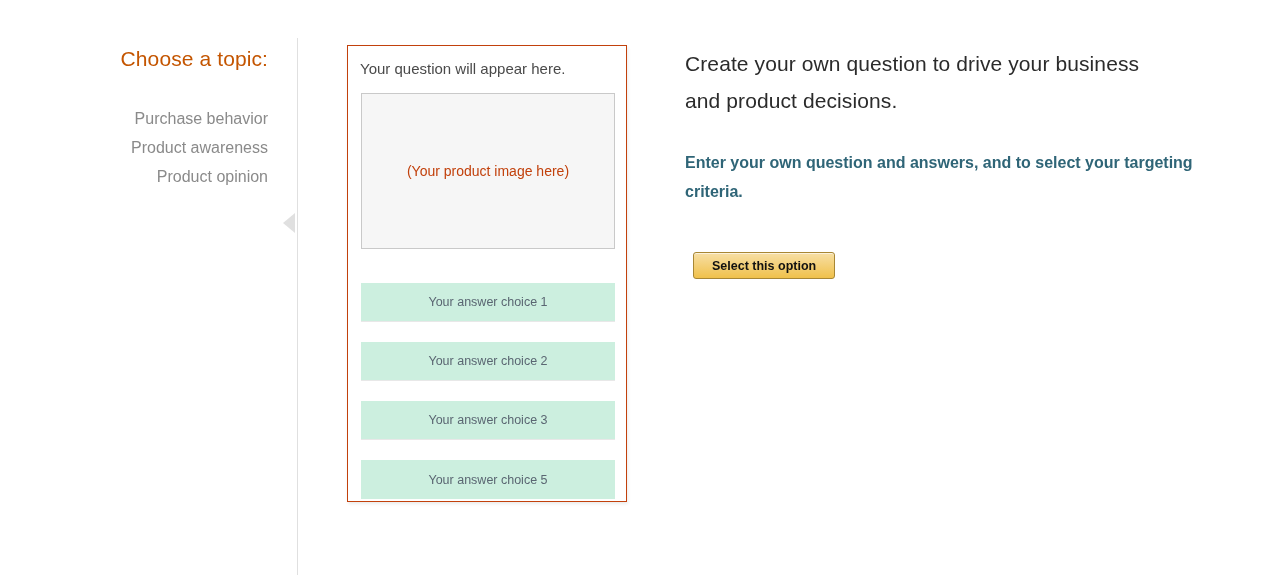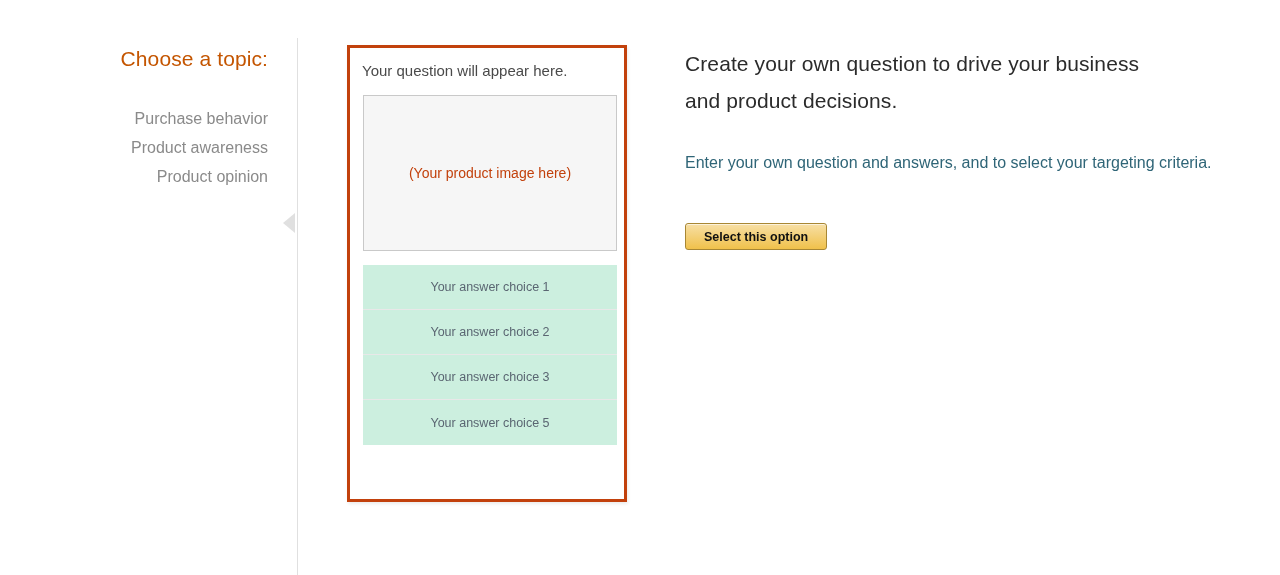--- a/index.html
+++ b/index.html
@@ -76,21 +76,21 @@
   }
 
   
   #preview-card {
     position: absolute;
     left: 347px;
     top: 45px;
     width: 280px;
     height: 457px;
     background: #ffffff;
-    border: 3px solid #c2410c;
+    border: 1px solid #c2410c;
     box-shadow: 1px 2px 3px rgba(0,0,0,0.08);
     box-sizing: border-box;
   }
   #preview-question {
     position: absolute;
     left: 12px;
     top: 14px;
     font-size: 15px;
     color: #4a4a4a;
     white-space: nowrap;
@@ -112,30 +112,31 @@
     font-size: 14px;
     color: #c2410c;
   }
   #answer-choice-list {
     position: absolute;
     left: 13px;
     top: 217px;
     width: 254px;
   }
   .answer-choice {
-    height: 45px;
+    height: 39px;
     background: #ccefdf;
     border-bottom: 1px solid #e8e8e8;
     display: flex;
     align-items: center;
     justify-content: center;
     font-size: 12.5px;
     color: #5a6672;
     cursor: pointer;
     box-sizing: border-box;
+    margin-top: 20px;
   }
   .answer-choice:last-child { border-bottom: none; }
 
   
   #detail-panel {
     position: absolute;
     left: 685px;
     top: 45px;
     width: 560px;
   }
@@ -145,40 +146,41 @@
     color: #2b2b2b;
     line-height: 37px;
     margin: 0;
     max-width: 485px;
     letter-spacing: 0.1px;
   }
   #detail-description {
     margin: 0;
     padding-top: 29px;
     font-size: 16px;
-    font-weight: 400;
+    font-weight: 700;
     color: #2f6577;
     line-height: 29px;
     max-width: 545px;
   }
   #select-option-button {
     margin-top: 46px;
     display: inline-block;
     padding: 0 18px;
     height: 27px;
     line-height: 26px;
     font-size: 12.5px;
     font-weight: bold;
     color: #111111;
     font-family: "Liberation Sans", sans-serif;
     background: linear-gradient(to bottom, #f7dfa5 0%, #f0c14b 100%);
     border: 1px solid #a88734;
     border-radius: 3px;
     box-shadow: 0 1px 0 rgba(255,255,255,0.6) inset;
     cursor: pointer;
+    margin-left: 8px;
   }
 </style>
 </head>
 <body>
 
 <div id="topic-sidebar">
   <div id="choose-topic-heading">Choose a topic:</div>
 
   <div class="topic-item t0">Purchase behavior</div>
 

